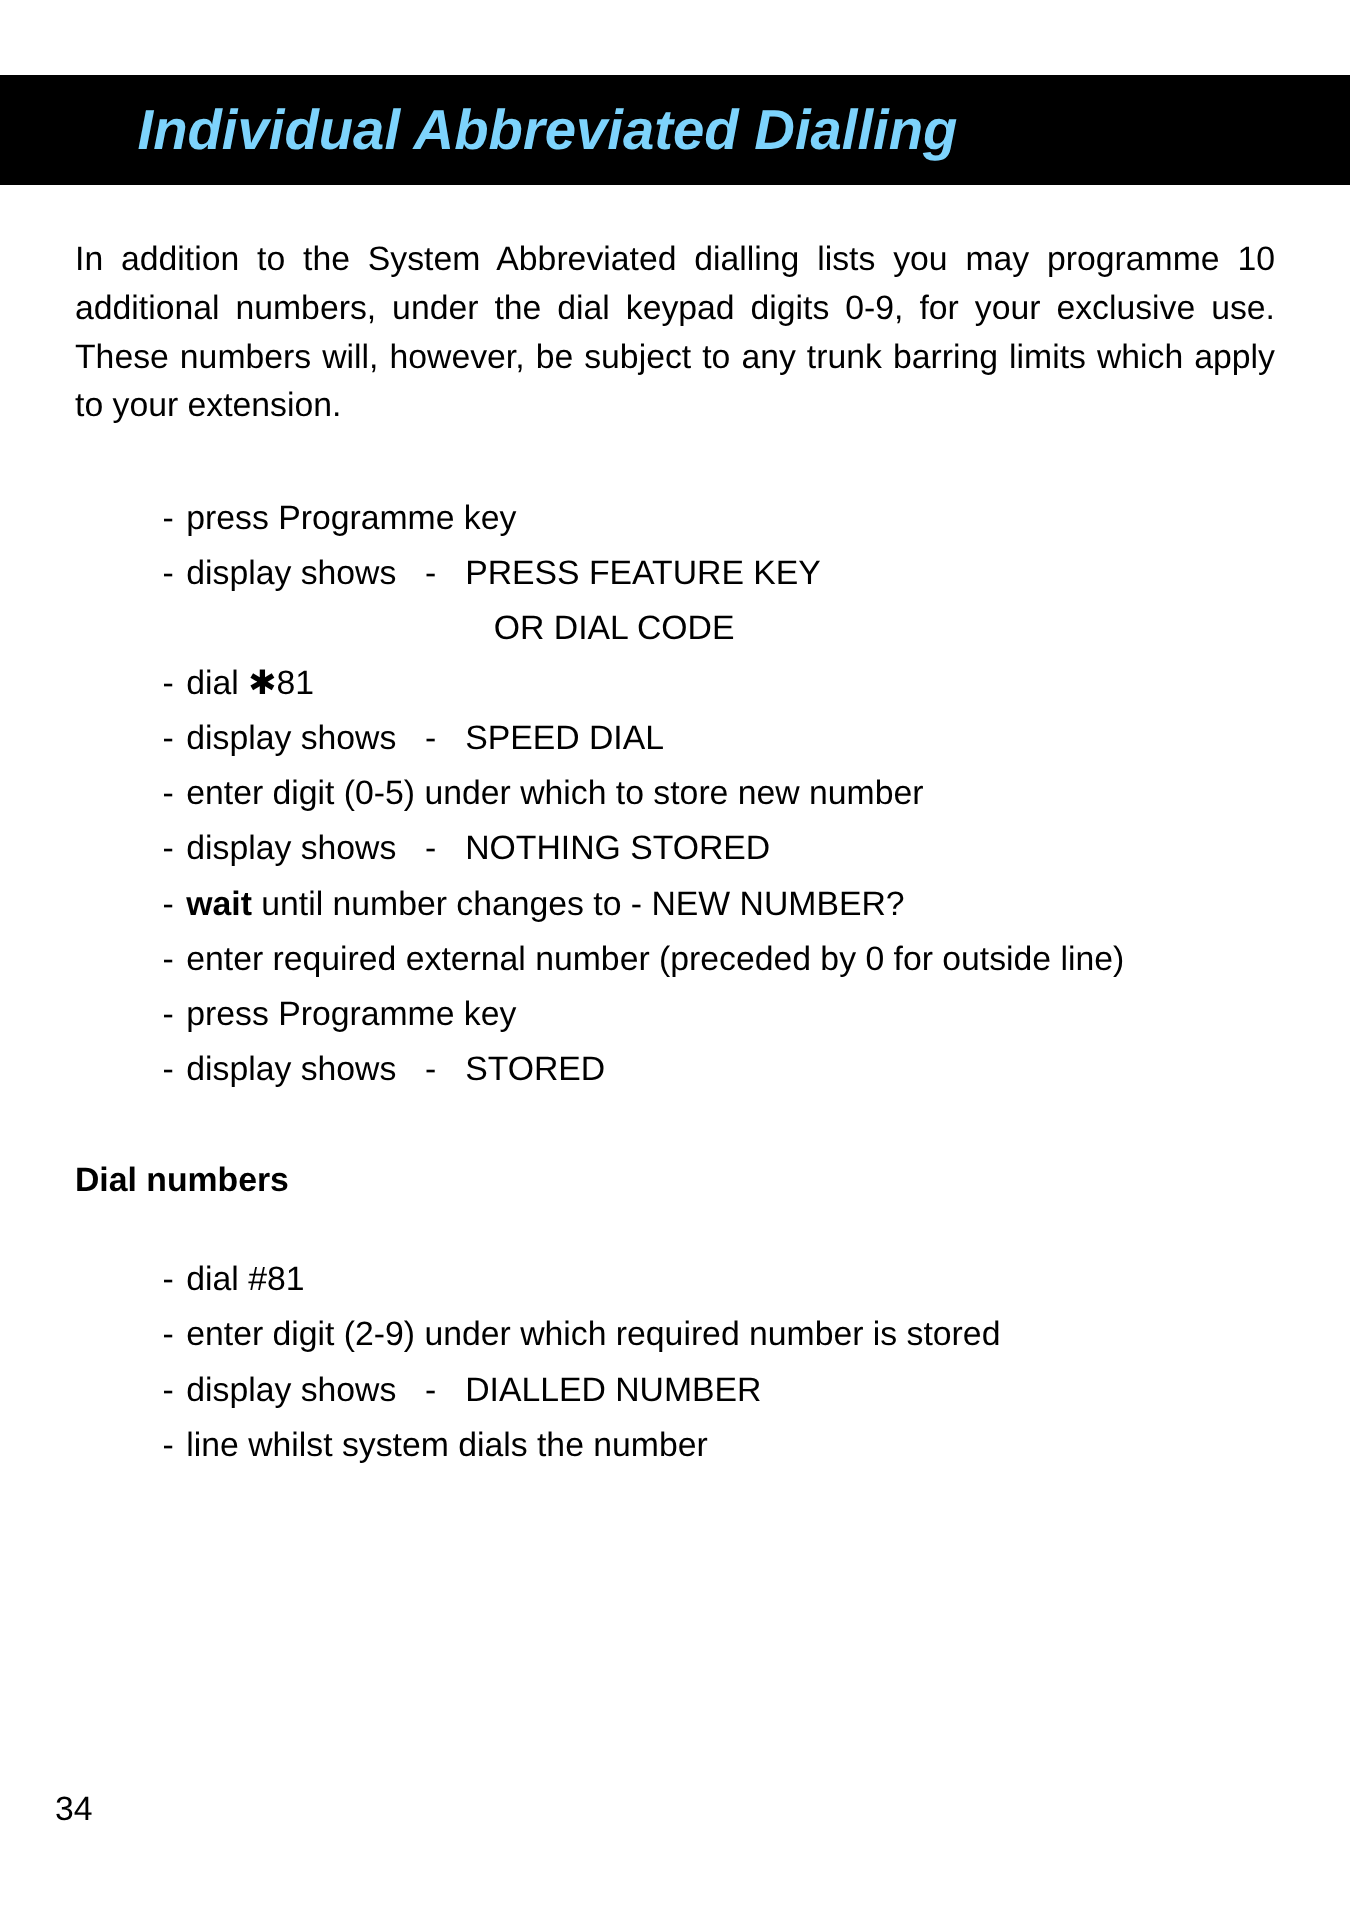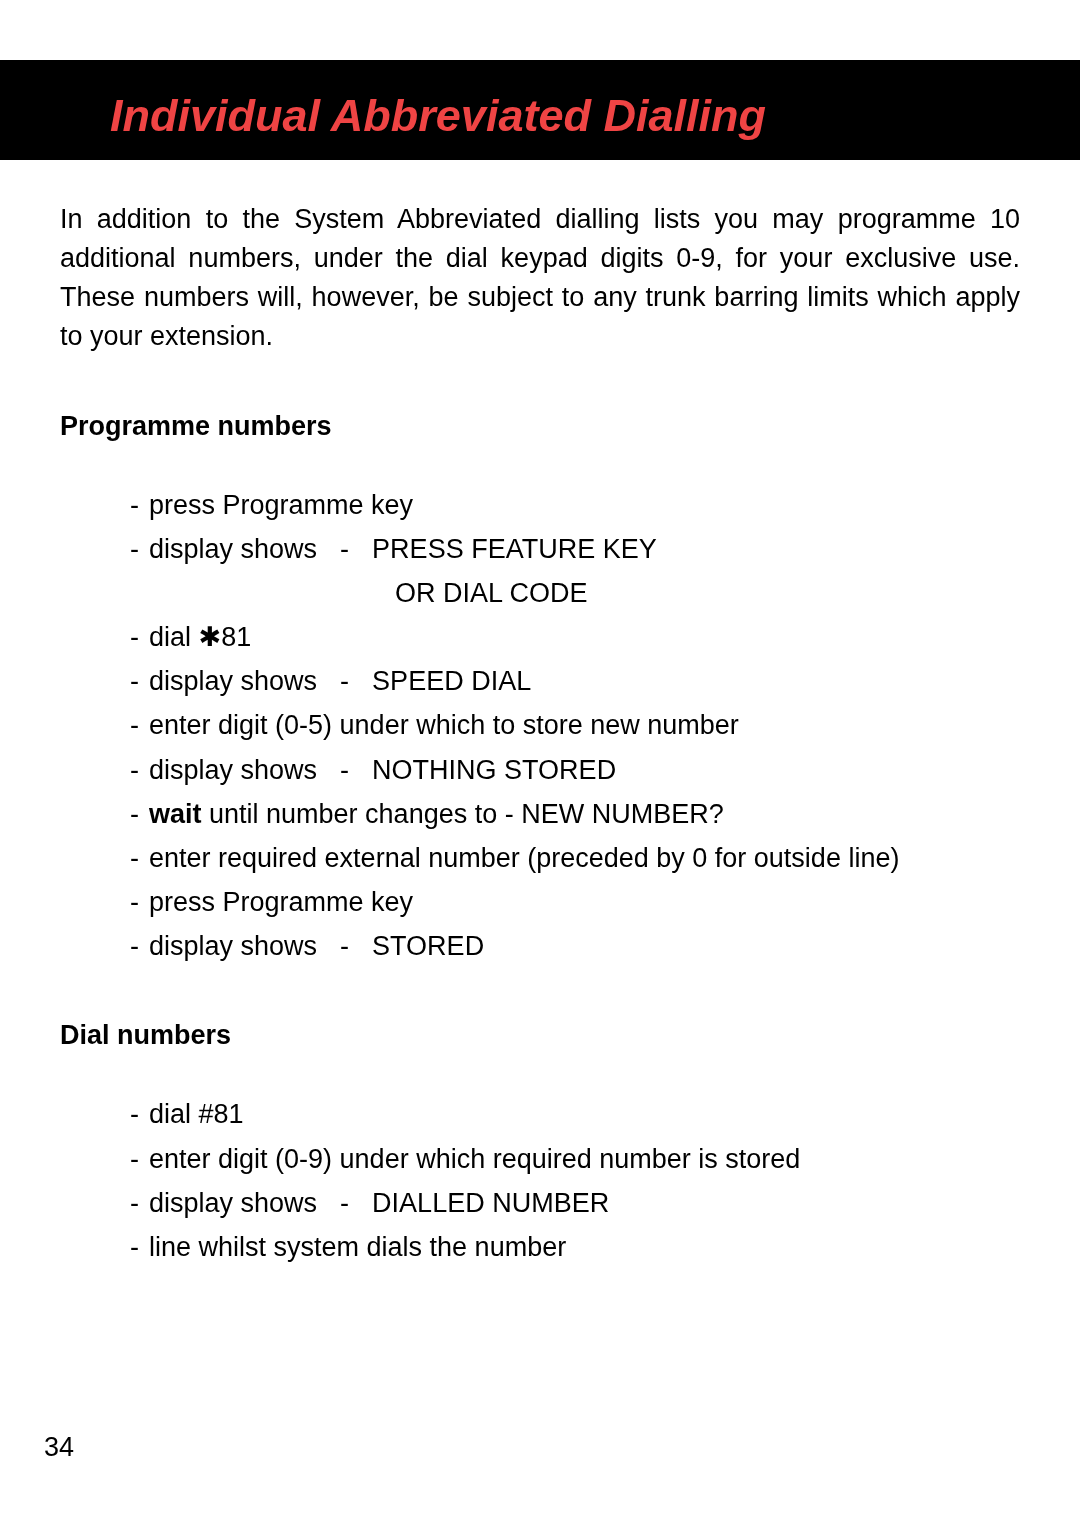--- a/index.html
+++ b/index.html
@@ -10,22 +10,22 @@
     body {
       width: 1080px;
       height: 1533px;
       background: white;
       font-family: Arial, Helvetica, sans-serif;
       color: #000;
       position: relative;
     }
     .header-bar {
       background: #000;
-      color: #ef4444;
-      padding: 30px 0 18px 110px;
+      color: #7dd3fc;
+      padding: 18px 0 18px 110px;
       font-style: italic;
       font-weight: bold;
       font-size: 45px;
       margin-top: 60px;
     }
     .content {
       padding: 40px 60px 0 60px;
       font-size: 27px;
       line-height: 1.45;
     }
@@ -81,21 +81,20 @@
 </head>
 <body>
 
 <div class="header-bar">
   <span>Individual Abbreviated Dialling</span>
 </div>
 
 <div class="content">
   <p class="intro">In addition to the System Abbreviated dialling lists you may programme 10 additional numbers, under the dial keypad digits 0-9, for your exclusive use. These numbers will, however, be subject to any trunk barring limits which apply to your extension.</p>
 
-  <p class="section-heading">Programme numbers</p>
 
   <div class="steps">
     <div class="step">
       <div class="step-line">
         <span class="dash">-</span>
         <span class="step-text">press Programme key</span>
       </div>
     </div>
     <div class="step">
       <div class="step-line">
@@ -175,21 +174,21 @@
   <div class="steps">
     <div class="step">
       <div class="step-line">
         <span class="dash">-</span>
         <span class="step-text">dial #81</span>
       </div>
     </div>
     <div class="step">
       <div class="step-line">
         <span class="dash">-</span>
-        <span class="step-text">enter digit (0-9) under which required number is stored</span>
+        <span class="step-text">enter digit (2-9) under which required number is stored</span>
       </div>
     </div>
     <div class="step">
       <div class="step-line">
         <span class="dash">-</span>
         <span class="step-text">
           <span>display shows</span>
           <span class="display-sep">-</span>
           <span>DIALLED NUMBER</span>
         </span>

